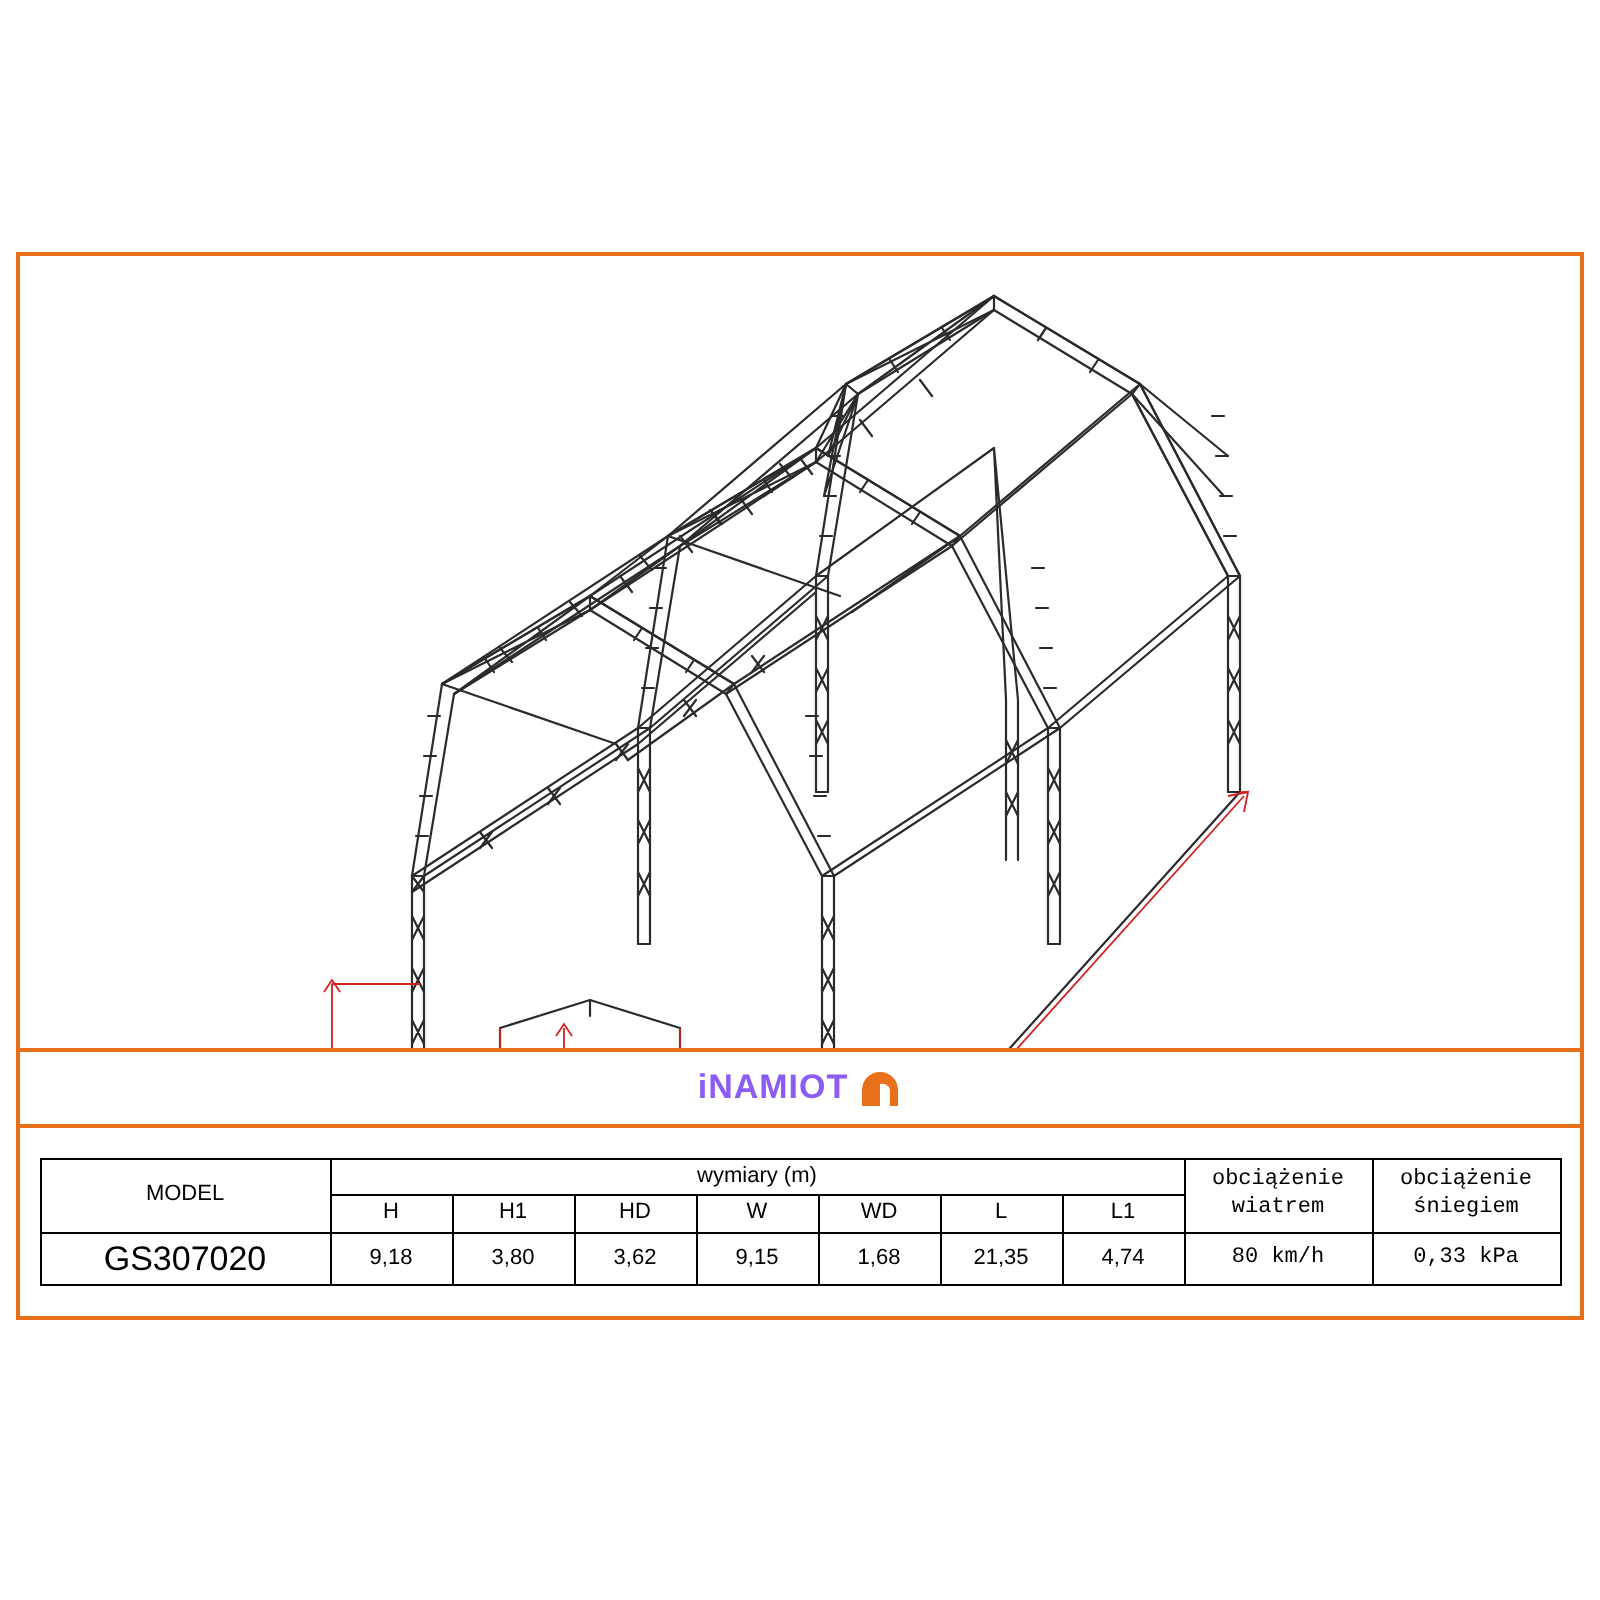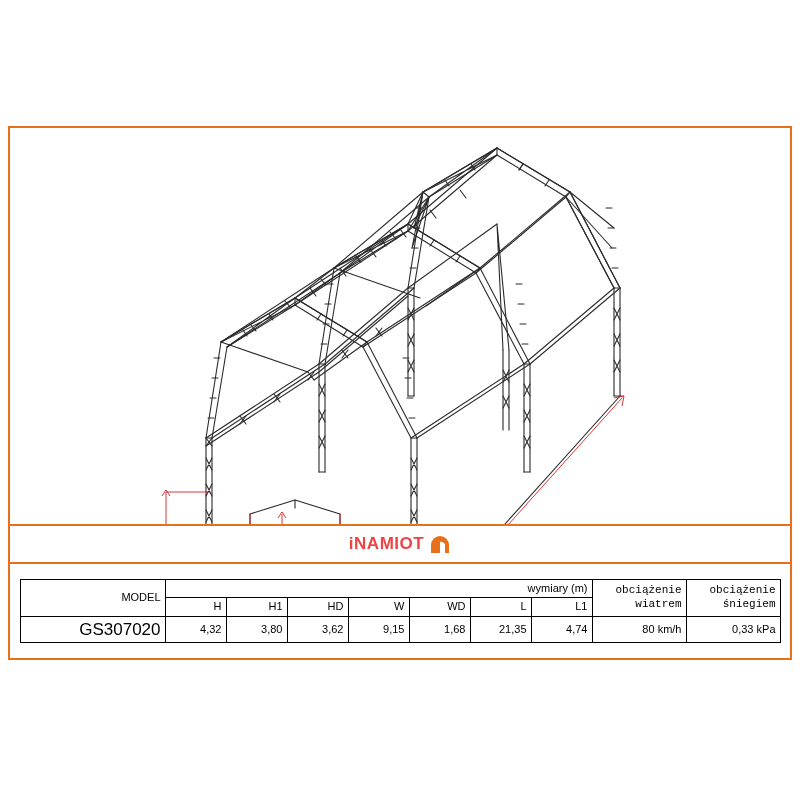--- a/index.html
+++ b/index.html
@@ -53,57 +53,57 @@
     align-items: center;
     justify-content: center;
   }
   .brand {
     display: flex;
     align-items: center;
     gap: 5px;
     font-weight: bold;
     font-size: 17px;
     letter-spacing: 0.5px;
-    color: #ef4444;
+    color: #8b5cf6;
   }
   .brand-mark {
     width: 22px;
     height: 20px;
     position: relative;
     display: inline-block;
   }
   .table-area {
     position: absolute;
     left: 0;
     top: 436px;
     width: 780px;
     height: 94px;
     display: flex;
     align-items: center;
     justify-content: center;
   }
   table.spec {
     border-collapse: collapse;
     font-size: 11px;
-    text-align: right;
+    text-align: center;
     color: #000;
   }
   table.spec td, table.spec th {
     border: 1px solid #000;
     padding: 2px 4px;
     font-weight: normal;
     line-height: 1.25;
   }
   .c-model-head { width: 136px; font-weight: bold; font-size: 11px; }
   .c-model-val  { font-weight: bold; font-size: 17px; }
   .c-dims-head  { font-size: 11px; }
   .dim-head { width: 52px; font-weight: bold; font-size: 11px; }
   .dim-val  { width: 52px; font-size: 11px; }
   .c-load-head { width: 85px; font-size: 11px; line-height: 1.2; font-family: Liberation Mono, monospace; }
-  .c-load-val  { font-size: 11px; }
+  .c-load-val  { font-size: 11px; font-family: Liberation Mono, monospace; }
 
   
   svg.tent { display:block; }
   .lbl {
     font-family: "Liberation Sans", sans-serif;
     font-size: 11px;
     fill: #000;
   }
 </style>
 </head>
@@ -306,21 +306,21 @@
             <td class="dim-head">H</td>
             <td class="dim-head">H1</td>
             <td class="dim-head">HD</td>
             <td class="dim-head">W</td>
             <td class="dim-head">WD</td>
             <td class="dim-head">L</td>
             <td class="dim-head">L1</td>
           </tr>
           <tr>
             <td class="c-model-val">GS307020</td>
-            <td class="dim-val">4,32</td>
+            <td class="dim-val">9,18</td>
             <td class="dim-val">3,80</td>
             <td class="dim-val">3,62</td>
             <td class="dim-val">9,15</td>
             <td class="dim-val">1,68</td>
             <td class="dim-val">21,35</td>
             <td class="dim-val">4,74</td>
             <td class="c-load-val">80 km/h</td>
             <td class="c-load-val">0,33 kPa</td>
           </tr>
         </tbody>

